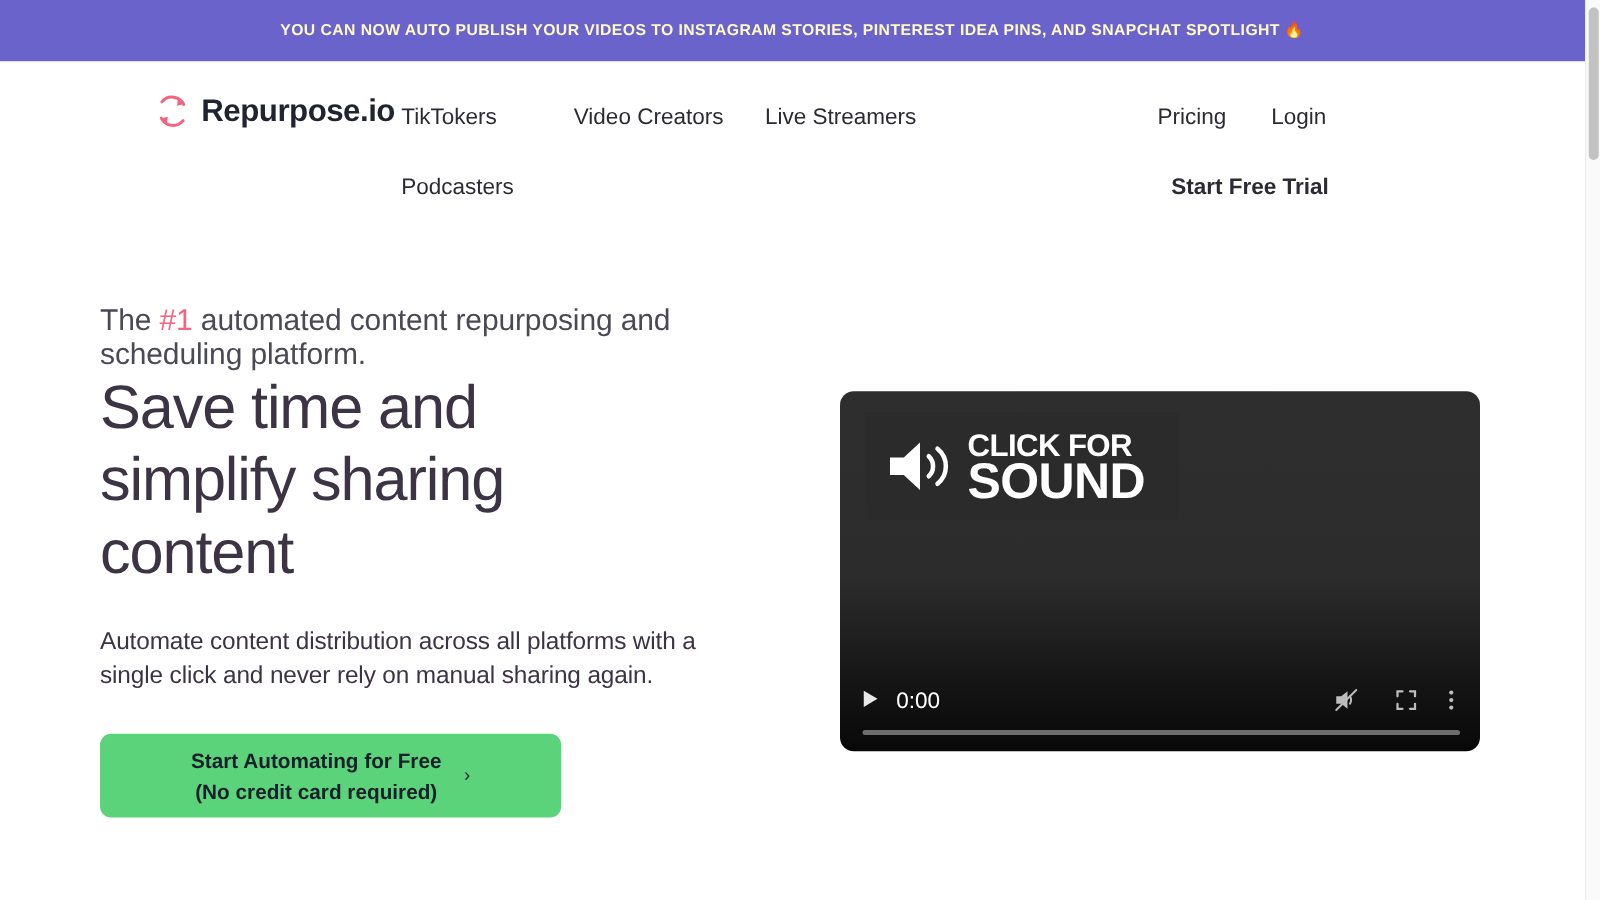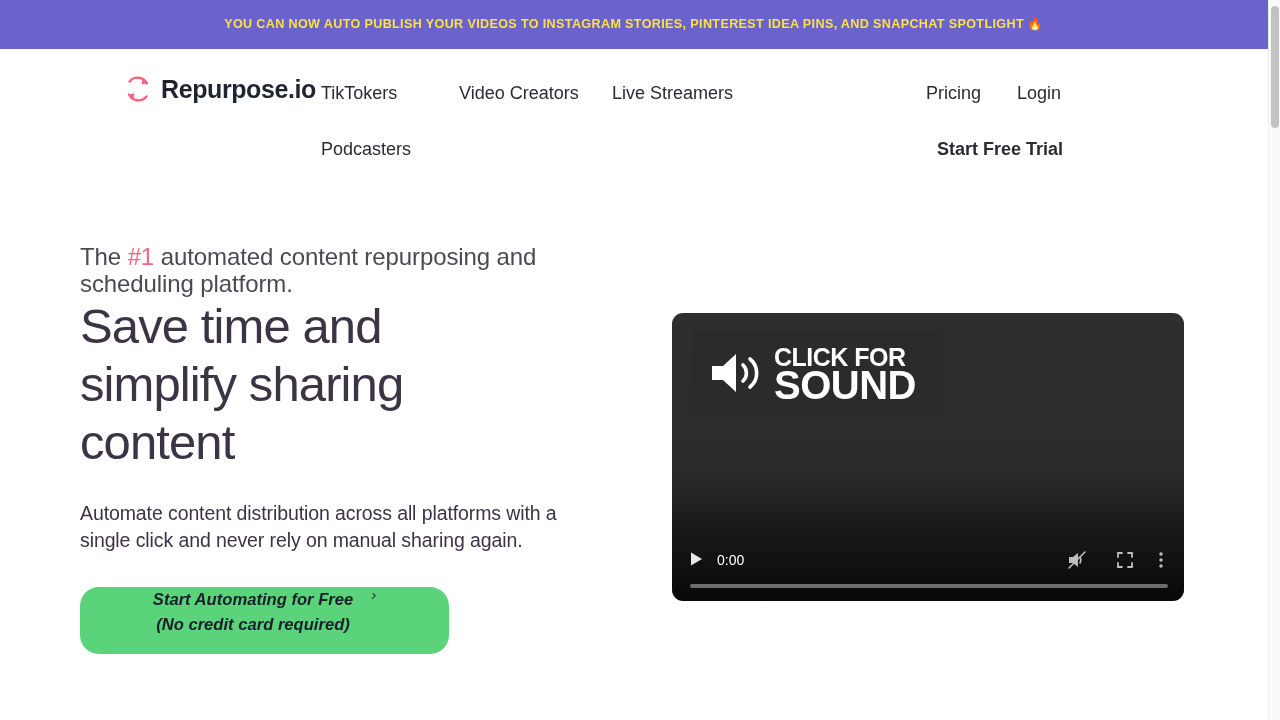--- a/index.html
+++ b/index.html
@@ -23,21 +23,21 @@
     position: absolute;
     top: 0; left: 0;
     width: 1268px;
     height: 49px;
     background: #6B63CC;
     display: flex;
     align-items: center;
     justify-content: center;
   }
   .announce-text {
-    color: #fde047;
+    color: #fef9c3;
     font-size: 12.6px;
     font-weight: bold;
     letter-spacing: 0.35px;
     white-space: nowrap;
     text-align: right;
     line-height: 1;
   }
 
   
   .header {
@@ -113,28 +113,27 @@
     color: #3C3344;
     width: 500px;
     letter-spacing: -0.1px;
   }
   .cta {
     margin-top: 33px;
     width: 369px;
     height: 67px;
     background: #5BD37B;
     border: none;
-    border-radius: 19px;
+    border-radius: 9px;
     display: flex;
-    align-items: flex-start;
+    align-items: center;
     justify-content: center;
     gap: 18px;
     cursor: pointer;
     padding: 0 14px;
-    font-style: italic;
   }
   .cta-label {
     font-size: 16.6px;
     line-height: 25px;
     font-weight: bold;
     color: #18202B;
     text-align: center;
     white-space: pre-line;
   }
   .cta-chevron {
@@ -188,21 +187,21 @@
     left: 16px;
     bottom: 34px;
     width: 16px; height: 16px;
     cursor: pointer;
   }
   .v-time {
     position: absolute;
     left: 45px;
     bottom: 32px;
     color: #ffffff;
-    font-size: 14px;
+    font-size: 18px;
     line-height: 18px;
     font-family: "Liberation Sans", sans-serif;
   }
   .v-btn {
     position: absolute;
     bottom: 30px;
     width: 22px; height: 22px;
     cursor: pointer;
   }
   .v-mute { right: 96px; }

